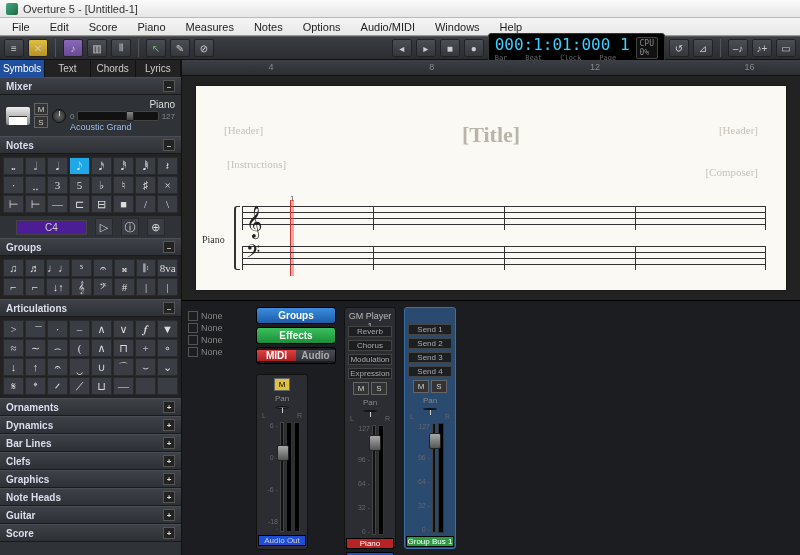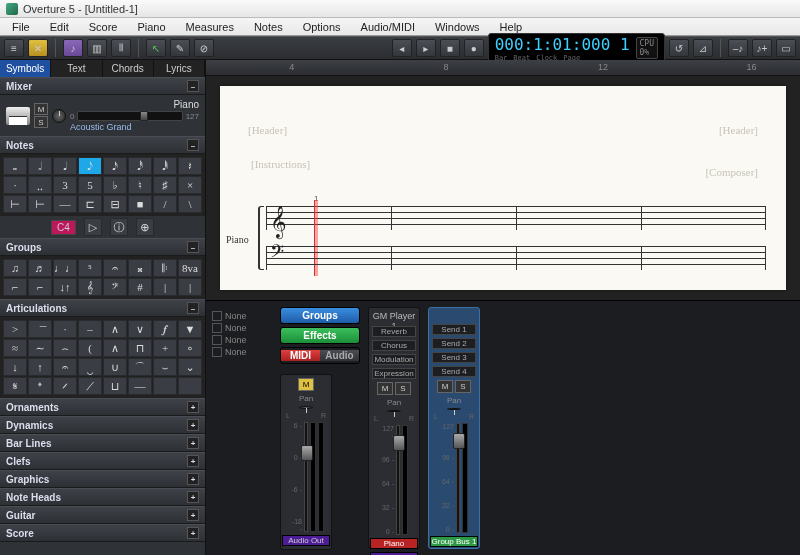--- a/index.html
+++ b/index.html
@@ -16,46 +16,46 @@
   
   .toolbar { background: linear-gradient(#3a3d42,#2b2d31); height: 24px; display: flex; align-items: center; padding: 0 4px; gap: 4px; border-top:1px solid #555; border-bottom:1px solid #111; }
   .tbtn { width: 20px; height: 18px; background: linear-gradient(#4b4f55,#33363b); border: 1px solid #222; border-radius: 2px; display:flex; align-items:center; justify-content:center; color:#ccc; font-size:10px; }
   .tbtn.sel { background: linear-gradient(#e0c040,#b89020); }
   .tbtn.purp { background: linear-gradient(#8a68b8,#6a4898); }
   .sep { width:1px; height:18px; background:#555; margin:0 3px; }
   .spacer { flex:1; }
   .transport { display:flex; gap:4px; align-items:center; }
   .lcd { background:#000; border:1px solid #333; border-radius:3px; padding:1px 6px; display:flex; gap:6px; align-items:center; font-family: monospace; }
   .lcd-main { color:#3bd0ff; font-size:16px; }
-  .lcd-sub { color:#666; font-size:7px; display:flex; gap:6px; }
+  .lcd-sub { color:#666; font-size:7px; display:flex; gap:18px; }
   .cpu { border:1px solid #444; padding:1px 3px; font-size:8px; color:#888; background:#111; border-radius:2px; }
   
   
   .main { display:flex; height: calc(555px - 18px - 18px - 24px); }
-  .left { width: 206px; background:#2f3237; border-right:1px solid #111; display:flex; flex-direction:column; overflow:hidden; }
+  .left { width: 182px; background:#2f3237; border-right:1px solid #111; display:flex; flex-direction:column; overflow:hidden; }
   .modebar { display:flex; background:#222; }
   .modebar div { flex:1; text-align:center; padding:3px 0; font-size:10px; border-right:1px solid #111; cursor:default; }
   .modebar .active { background:#1e4fa0; color:#fff; }
   .section-hdr { background: linear-gradient(#3e4147,#2d3035); padding:2px 6px; font-size:10px; font-weight:bold; color:#dde; border-top:1px solid #4a4d53; border-bottom:1px solid #1a1a1a; display:flex; justify-content:space-between; align-items:center; }
   .collapse-btn { width:12px; height:12px; background:#222; border:1px solid #555; display:flex; align-items:center; justify-content:center; font-size:8px; }
   .mixer-row { display:flex; align-items:center; padding:4px 6px; gap:4px; }
   .piano-ico { width:24px; height:18px; background:linear-gradient(#eee,#888); border-radius:2px; position:relative; }
   .piano-ico::before { content:''; position:absolute; bottom:0; left:3px; right:3px; height:8px; background:#fff; border-top:1px solid #333; }
   .ms-btn { width:14px; height:12px; border:1px solid #666; background:#333; font-size:8px; display:flex; align-items:center; justify-content:center; }
   .knob { width:14px; height:14px; border-radius:50%; background:radial-gradient(#666,#222); border:1px solid #111; position:relative; }
   .knob::after{content:''; position:absolute; top:1px; left:50%; width:1px; height:5px; background:#ccc;}
   .hslider { flex:1; height:10px; background:#111; border:1px solid #444; border-radius:2px; position:relative; }
   .hslider::after{ content:''; position:absolute; left:60%; top:-1px; width:6px; bottom:-1px; background:linear-gradient(#888,#444); border:1px solid #222; border-radius:1px;}
   .track-name { font-size:10px; color:#ddd; text-align:right; flex:1; }
   
   .grid { display:grid; grid-template-columns: repeat(8, 1fr); gap:1px; padding:3px; background:#222; }
   .gcell { height:18px; background:#3a3d43; border:1px solid #282a2e; display:flex; align-items:center; justify-content:center; font-size:11px; color:#ddd; font-family:serif; }
   .gcell.sel { background:#1fa8e8; }
   .note-readout { display:flex; align-items:center; justify-content:center; gap:8px; padding:2px; }
-  .readout-box { background:#be185d; border:1px solid #444; padding:1px 5px; font-size:10px; }
+  .readout-box { background:#4c1d95; border:1px solid #444; padding:1px 28px; font-size:10px; }
   
   
   .right { flex:1; display:flex; flex-direction:column; background:#1a1b1e; }
   .ruler { height:16px; background:linear-gradient(#3c3f44,#2b2d31); position:relative; font-size:9px; color:#888; border-bottom:1px solid #111; }
   .ruler-tick { position:absolute; top:2px; }
   .score { flex:1; background:#222; padding:10px 14px 10px 14px; overflow:hidden; }
   .page { background:#fbf9f4; height:100%; position:relative; box-shadow:0 0 3px rgba(0,0,0,0.5); }
   .page .ph { position:absolute; color:#c7c3ba; font-size:11px; font-family:Georgia,serif; }
   .page .title { position:absolute; left:0; right:0; top:36px; text-align:center; font-size:22px; font-weight:bold; color:#b8b4aa; font-family:Georgia,serif; }
   .staff { position:absolute; left:46px; right:20px; top:120px; }
@@ -92,21 +92,21 @@
   .ms-row .ms-btn{ width:16px; height:13px; }
   .ms-btn.on { background:#e0c040; color:#000; }
   .pan-label { font-size:8px; color:#888; }
   .pan-scale { font-size:7px; color:#666; display:flex; justify-content:space-between; width:40px; }
   .fader-wrap { flex:1; display:flex; gap:2px; align-items:stretch; min-height:110px; }
   .fader-scale { width:14px; font-size:7px; color:#666; display:flex; flex-direction:column; justify-content:space-between; text-align:right; }
   .fader-track { width:4px; background:#111; border:1px solid #444; position:relative; }
   .fader-cap { position:absolute; left:-4px; width:12px; height:16px; background:linear-gradient(#aaa,#555); border:1px solid #222; border-radius:2px; }
   .meter { width:6px; background:#000; border:1px solid #333; }
   .ch-out { width:48px; height:13px; border:1px solid #000; font-size:8px; display:flex; align-items:center; justify-content:center; }
-  .co-dark { background:#4c1d95; color:#ccc;text-align:center; }
+  .co-dark { background:#1d4ed8; color:#ccc;text-align:center; }
   .co-red { background:#b82323; color:#fff; }
   .co-green { background:#2d9945; color:#fff; }
   .channel.blue { background:#2a4a70; border-color:#3a6fa8; }
 </style>
 </head>
 <body>
 
 <div class="titlebar">
   <div class="titlebar-icon"></div>
   <span>Overture 5 - [Untitled-1]</span>
@@ -336,20 +336,21 @@
       <div class="ruler-tick" style="left:14%">4</div>
       <div class="ruler-tick" style="left:40%">8</div>
       <div class="ruler-tick" style="left:66%">12</div>
       <div class="ruler-tick" style="left:91%">16</div>
     </div>
 
     <div class="score">
       <div class="page">
         <div class="ph" style="left:28px;top:38px">[Header]</div>
         <div class="ph" style="right:28px;top:38px">[Header]</div>
+        <div class="title">[Title]</div>
         <div class="ph" style="left:31px;top:72px">[Instructions]</div>
         <div class="ph" style="right:28px;top:80px">[Composer]</div>
 
         <div class="staff">
           <div class="instr-label">Piano</div>
           <div class="brace"></div>
           <div class="meas-num" style="left:48px">1</div>
           <div class="staff-lines">
             <span class="clef" style="top:16px">𝄞</span>
             <div class="cursor-red" style="left:48px"></div>

